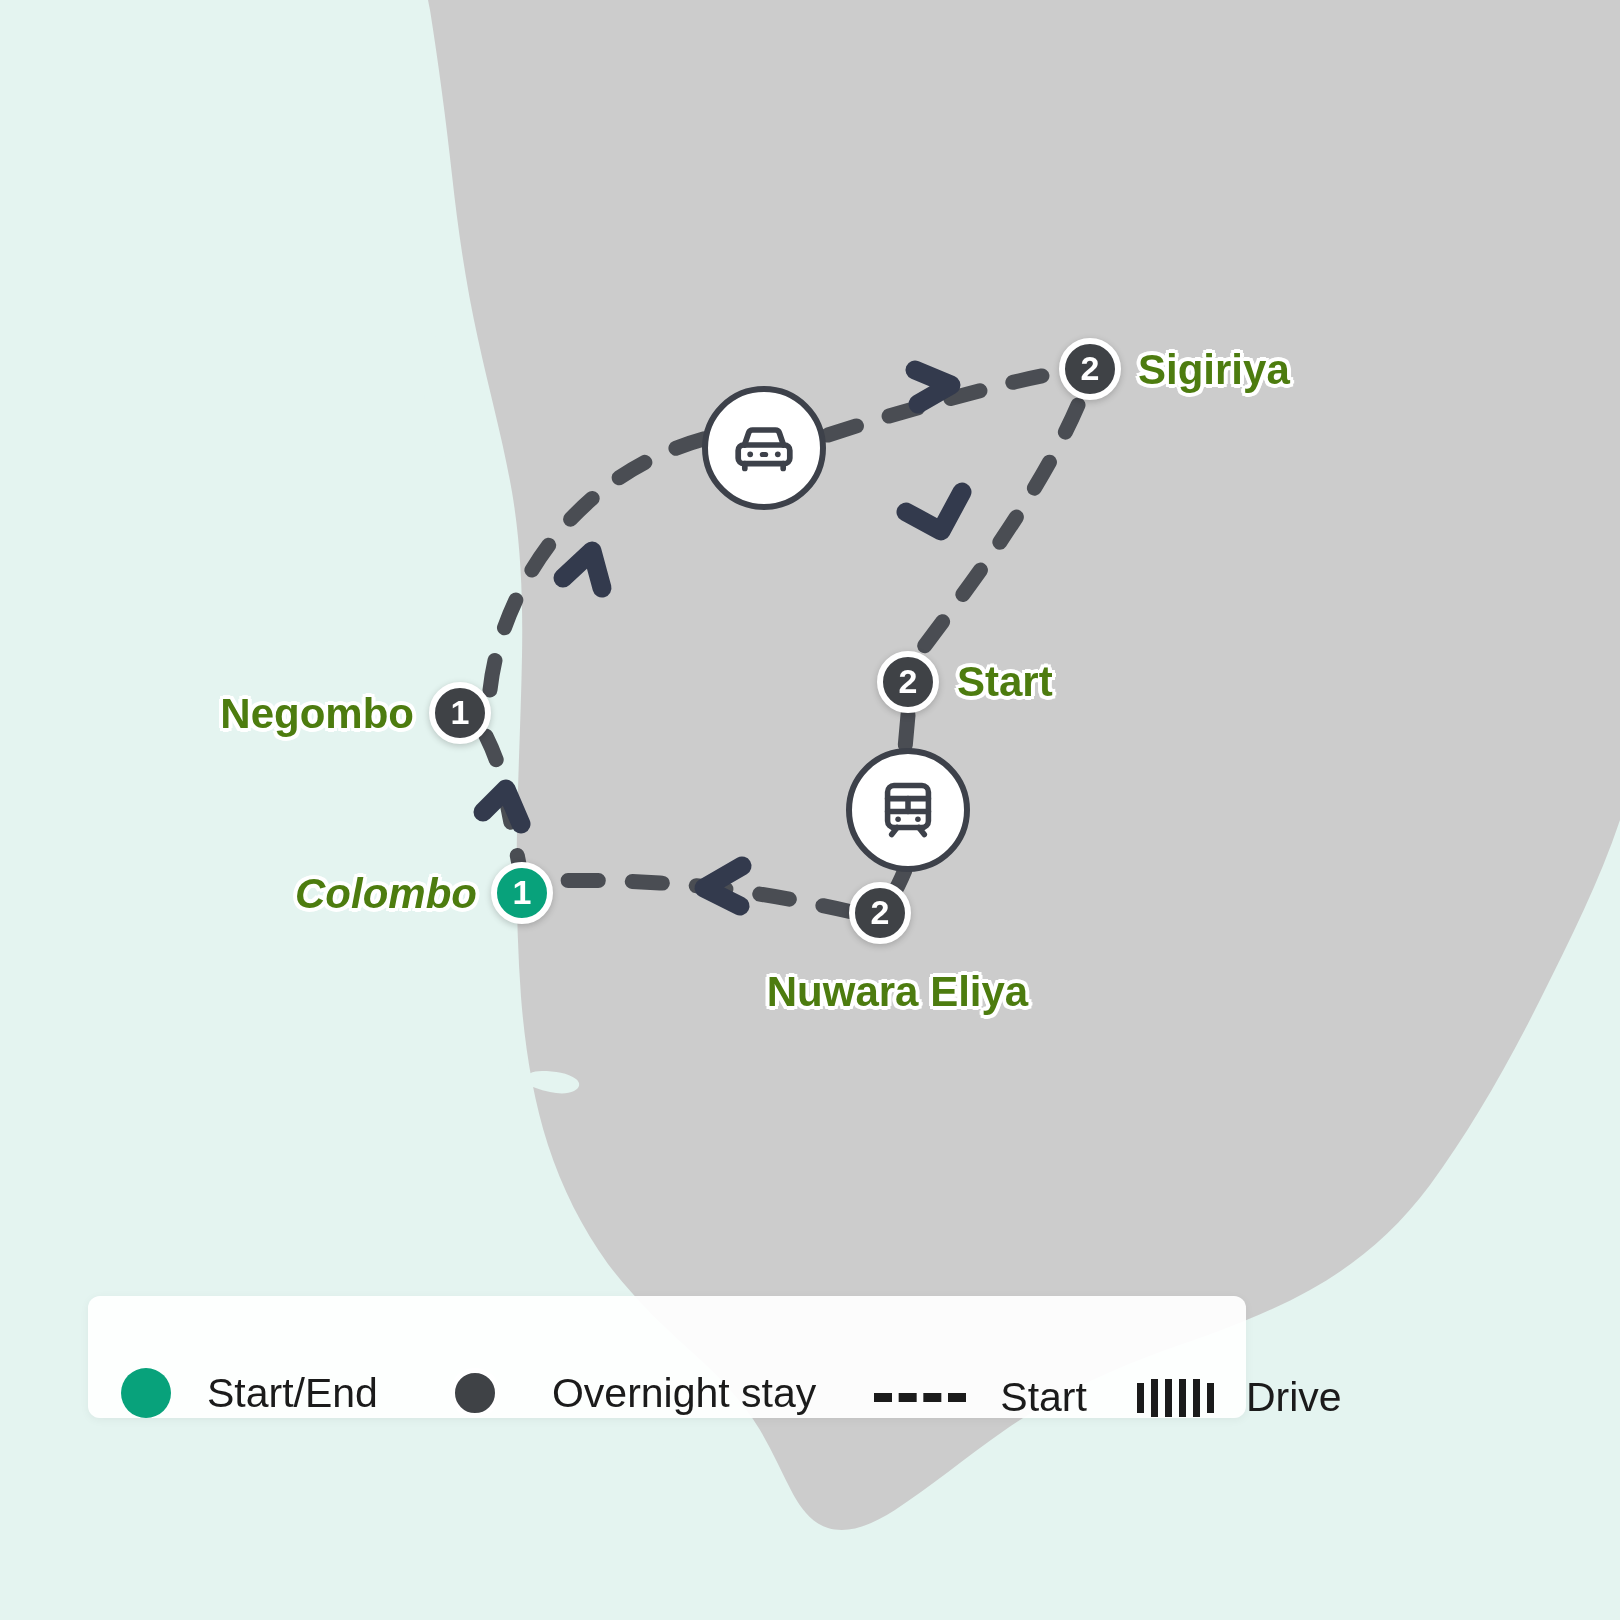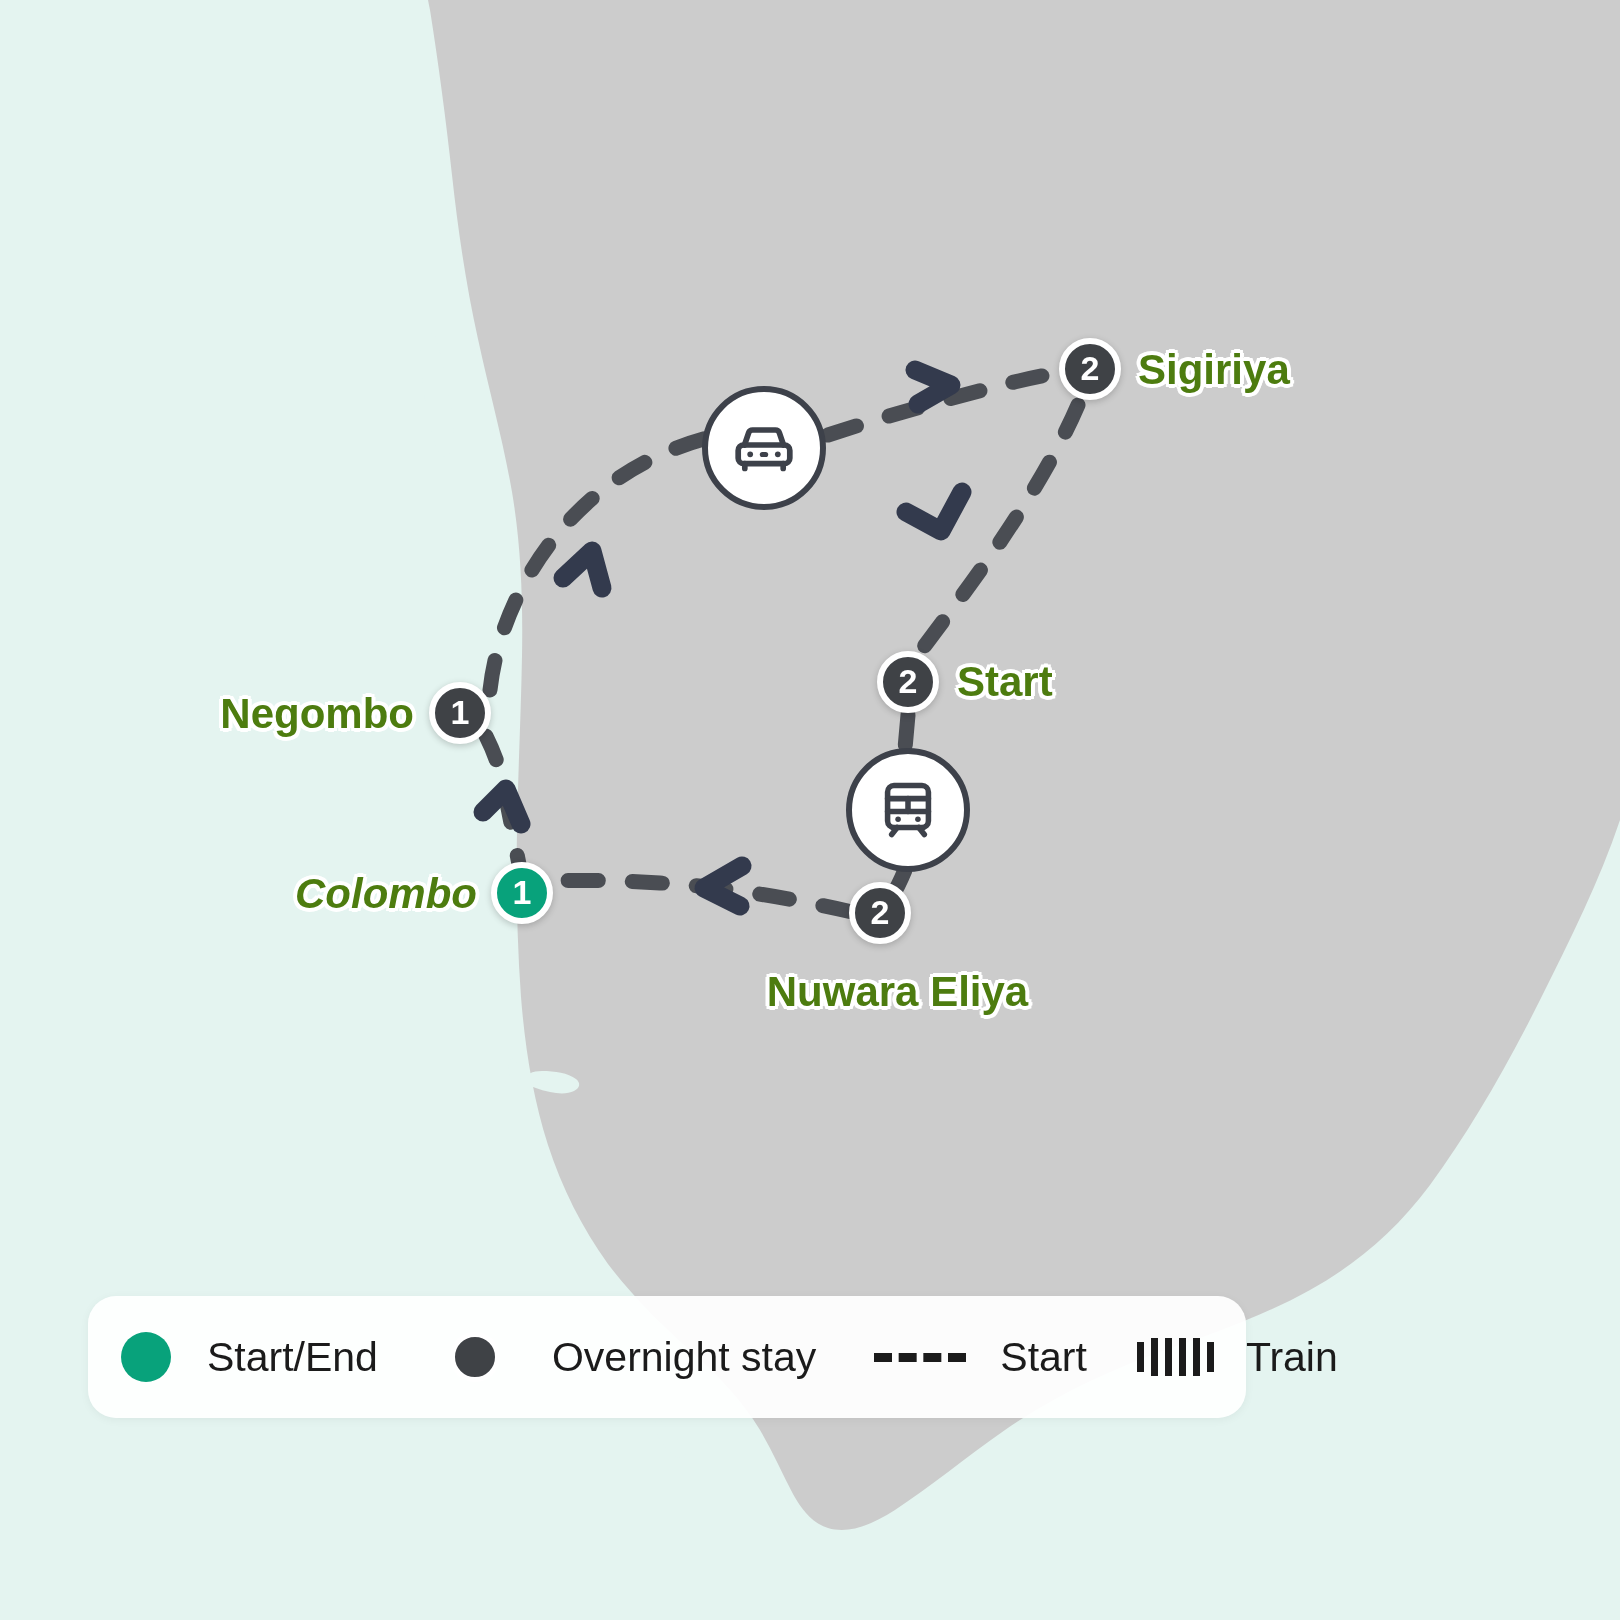--- a/index.html
+++ b/index.html
@@ -100,23 +100,23 @@
   .mode-bubble svg { display: block; }
 
   
   #legend {
     position: absolute;
     left: 88px;
     top: 1296px;
     width: 1158px;
     height: 122px;
     background: rgba(255,255,255,0.93);
-    border-radius: 28px;
-    display: flex;
-    align-items: center;
+    border-radius: 12px;
+    display: flex;
+    align-items: flex-end;
     z-index: 80;
     box-shadow: 0 2px 10px rgba(0,0,0,.05);
   }
   .legend-item {
     display: flex;
     align-items: center;
     white-space: nowrap;
   }
   .legend-item .lg-label {
     font-size: 41px;
@@ -336,18 +336,18 @@
 
     <div class="legend-item" id="li-train">
       <span class="lg-train">
         <i class="short"></i>
           <i></i>
           <i></i>
           <i></i>
           <i></i>
           <i class="short"></i>
       </span>
-      <span class="lg-label">Train</span>
+      <span class="lg-label">Drive</span>
     </div>
 
   </div>
 
 </div>
 
 </body></html>

